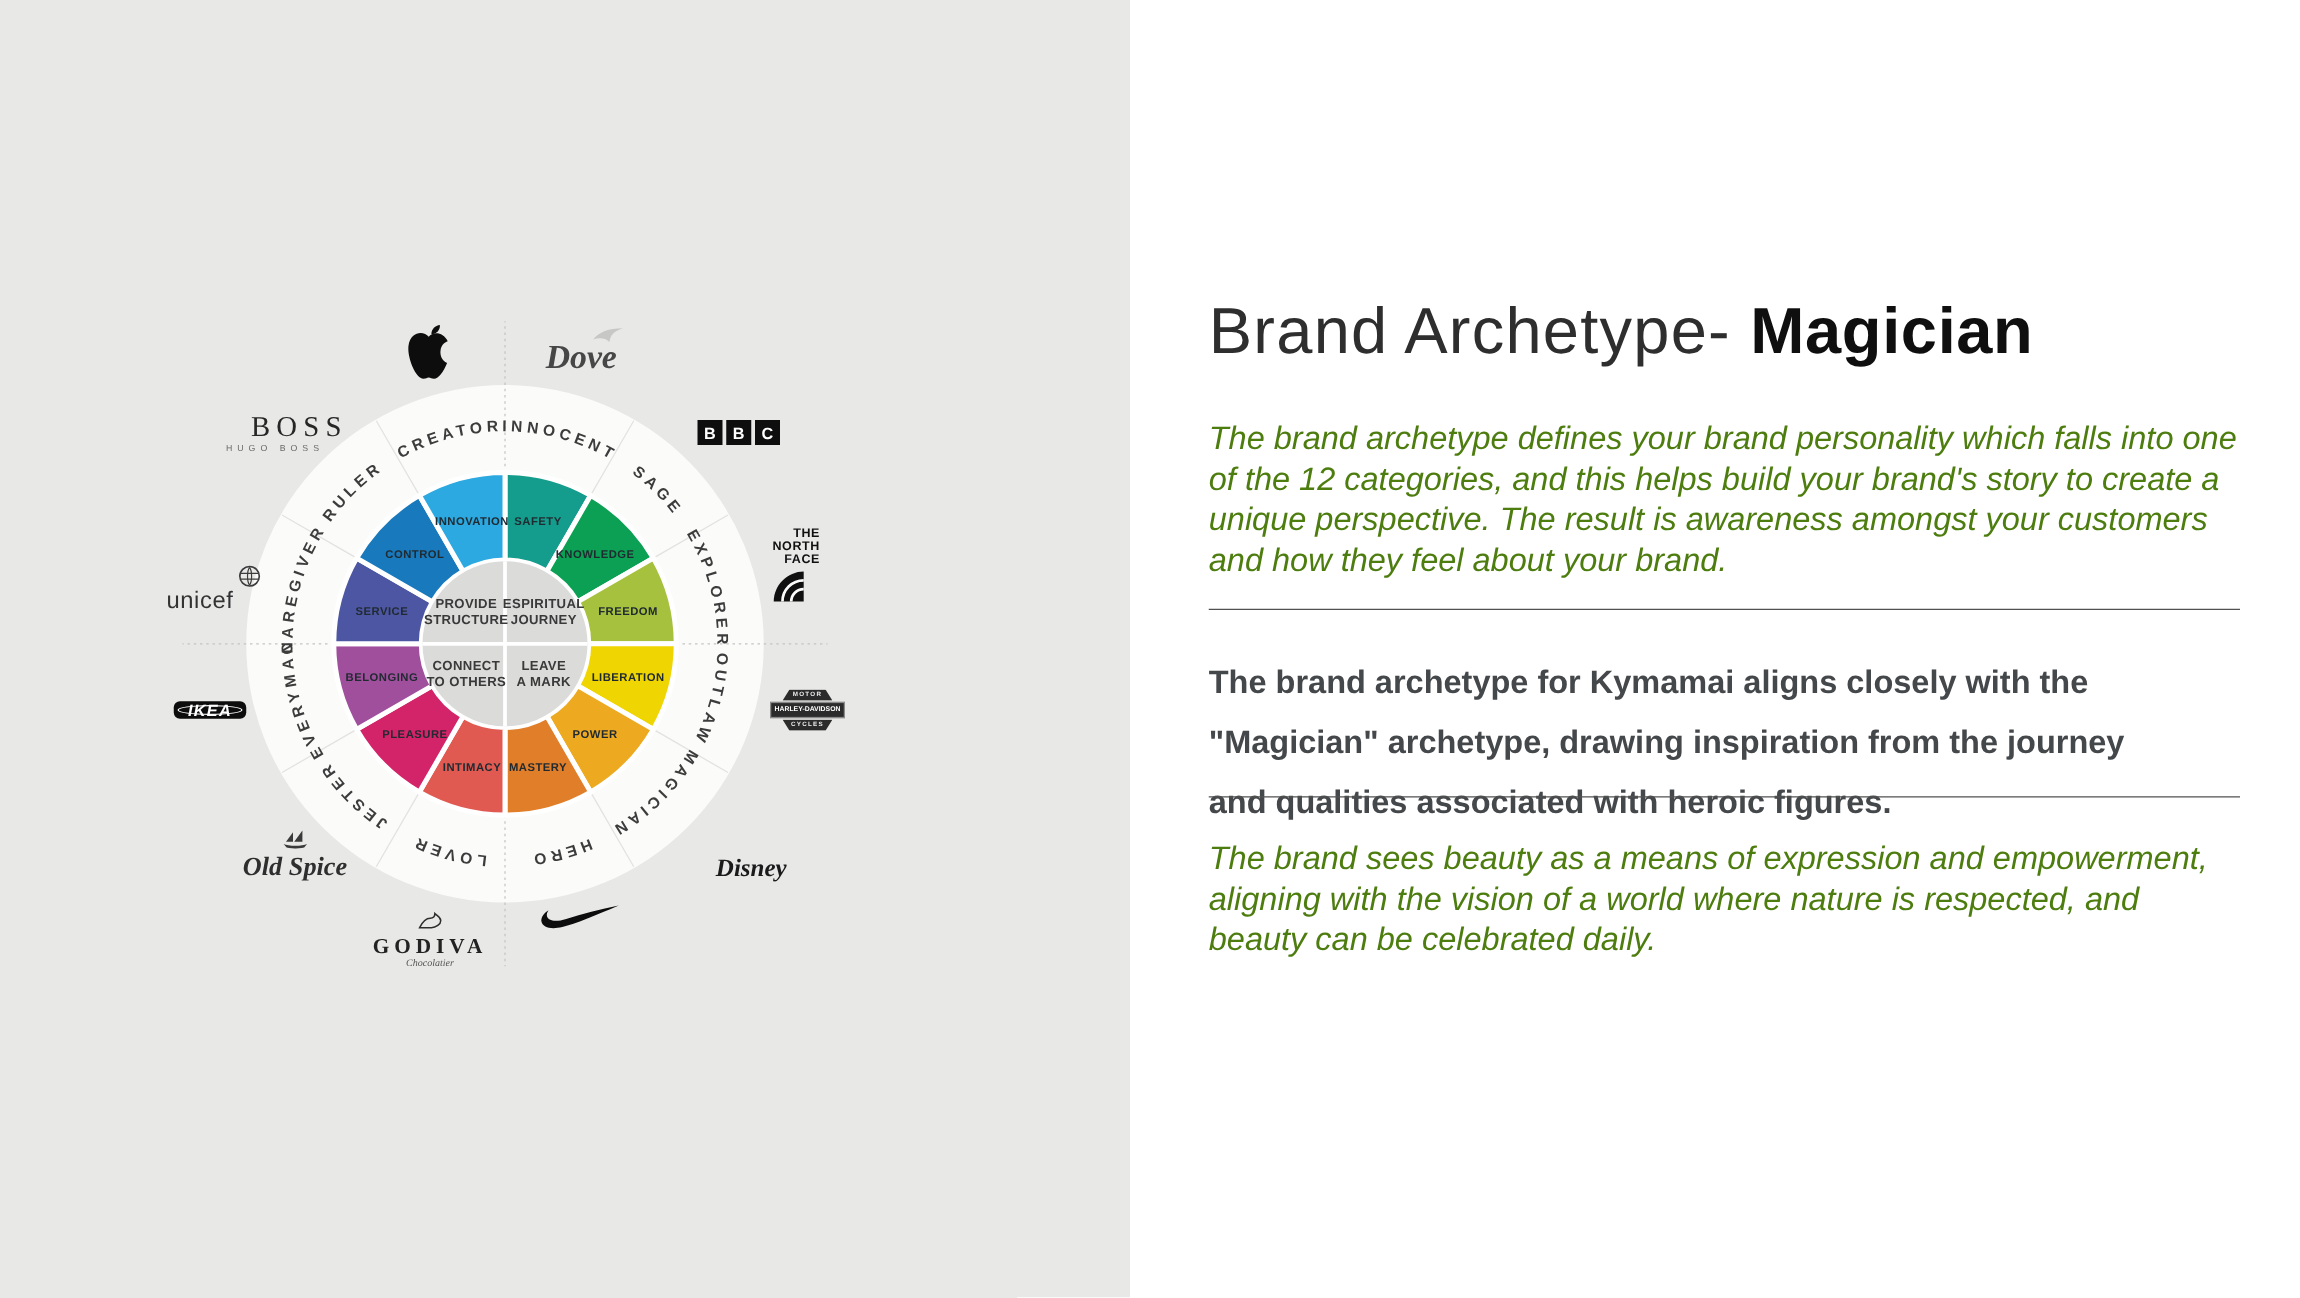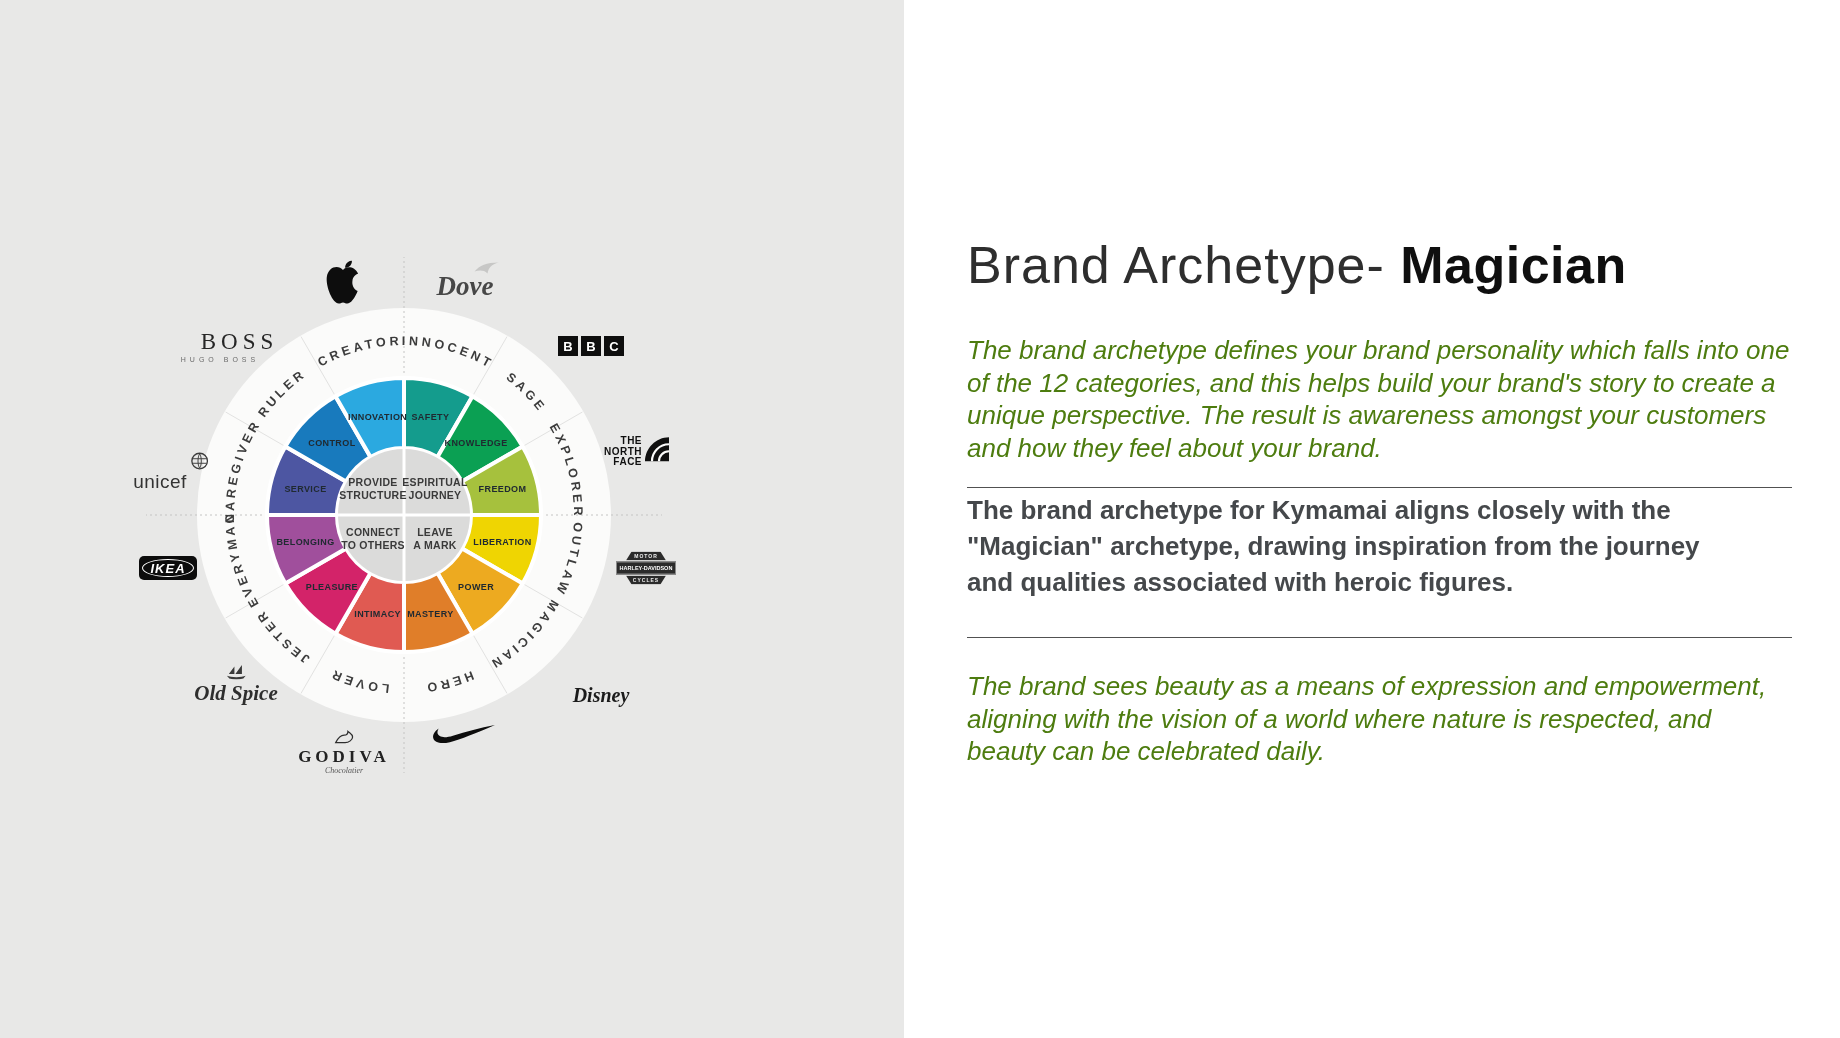--- a/index.html
+++ b/index.html
@@ -22,23 +22,23 @@
         font-size:27px;color:#474747;}
   .logo-dove .dove-bird{position:absolute;right:-6px;top:-11px;}
   .logo-boss{left:220px;top:346px;}
   .boss-main{font-family:"Liberation Serif",serif;font-size:23px;letter-spacing:5px;color:#262626;margin-left:39px;}
   .boss-sub{font-size:7px;letter-spacing:4px;color:#6b6b6b;margin-top:3px;}
   .logo-bbc{left:591px;top:346px;display:flex;gap:3px;}
   .logo-bbc span{width:20px;height:20px;background:#0e0e0e;color:#fff;font-weight:bold;
         font-size:13px;display:flex;align-items:center;justify-content:center;}
   .logo-unicef{left:171px;top:461px;display:flex;align-items:center;gap:3px;}
   .unicef-word{font-size:19px;color:#333;letter-spacing:0.5px;margin-top:40px;}
-  .logo-northface{left:637px;top:452px;display:flex;align-items:flex-start;gap:2px;}
+  .logo-northface{left:637px;top:452px;display:flex;align-items:flex-start;gap:2px;flex-direction:column;}
   .nf-text{font-size:10px;font-weight:800;letter-spacing:0.5px;text-align:right;color:#101010;line-height:1.05;}
-  .logo-ikea{left:168px;top:568px;width:58px;height:24px;background:#0c0c0c;border-radius:5px;
+  .logo-ikea{left:168px;top:568px;width:58px;height:14px;background:#0c0c0c;border-radius:5px;
         display:flex;align-items:center;justify-content:center;position:absolute;}
   .ikea-oval{position:absolute;left:3px;top:3px;right:3px;bottom:3px;border:1.5px solid #fff;
         border-radius:50%;}
   .ikea-word{color:#fff;font-weight:900;font-style:italic;font-size:13px;letter-spacing:1px;position:relative;}
   .logo-harley{left:646px;top:568px;}
   .hd-top,.hd-bottom{width:40px;height:9px;background:#2b2b2b;color:#eee;font-size:5px;font-weight:bold;
         letter-spacing:1px;display:flex;align-items:center;justify-content:center;margin:0 auto;}
   .hd-top{clip-path:polygon(14% 0,86% 0,100% 100%,0 100%);}
   .hd-bottom{clip-path:polygon(0 0,100% 0,86% 100%,14% 100%);}
   .hd-mid{width:58px;height:11px;background:#2b2b2b;border:1px solid #8a8a8a;color:#fff;font-size:5.5px;
@@ -50,21 +50,21 @@
   .logo-godiva{left:344px;top:752px;}
   .godiva-main{font-family:"Liberation Serif",serif;font-size:17px;letter-spacing:4px;color:#222;font-weight:600;}
   .godiva-sub{font-family:"Liberation Serif",serif;font-style:italic;font-size:8px;color:#555;margin-top:2px;}
   .logo-nike{left:464px;top:737px;}
   .slide-title{position:absolute;left:63px;top:238px;font-size:52px;line-height:54px;
         letter-spacing:1px;color:#2e2e2e;font-weight:300;white-space:pre;}
   .slide-title b{font-weight:700;color:#0f0f0f;letter-spacing:0.5px;}
   .para{position:absolute;left:63px;white-space:pre;}
   .para-grey{font-size:26px;line-height:32.5px;color:#4d7c0f;font-weight:400;font-style:italic;}
   .para-1{top:334px;}
-  .para-bold{top:492px;font-size:26px;line-height:36px;color:#45484b;font-weight:700;}
+  .para-bold{top:521px;font-size:26px;line-height:48px;color:#45484b;font-weight:700;}
   .para-3{top:670px;}
   .divider{position:absolute;left:63px;width:825px;border-top:1.5px solid #515151;}
   .divider-1{top:487px;}
   .divider-2{top:637px;}
 </style>
 </head>
 <body>
 
 <div class="left-panel">
 

